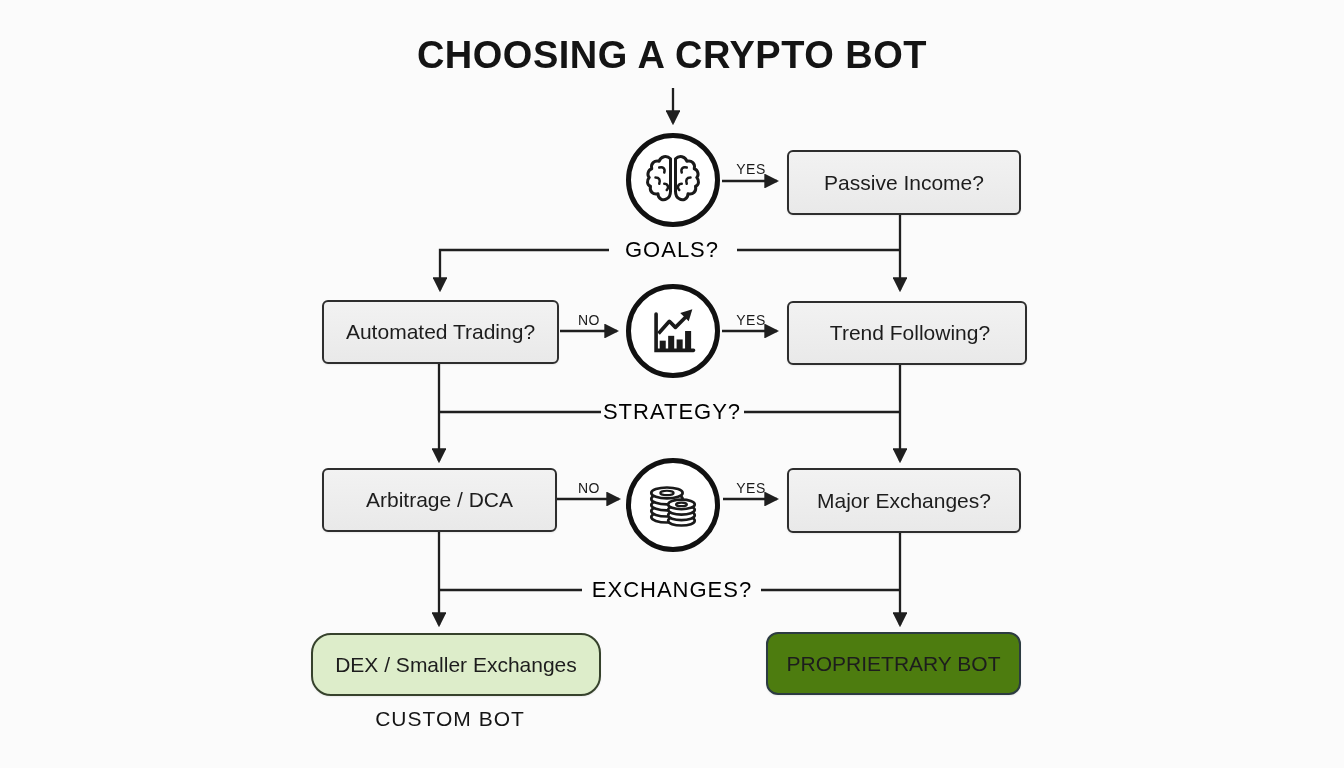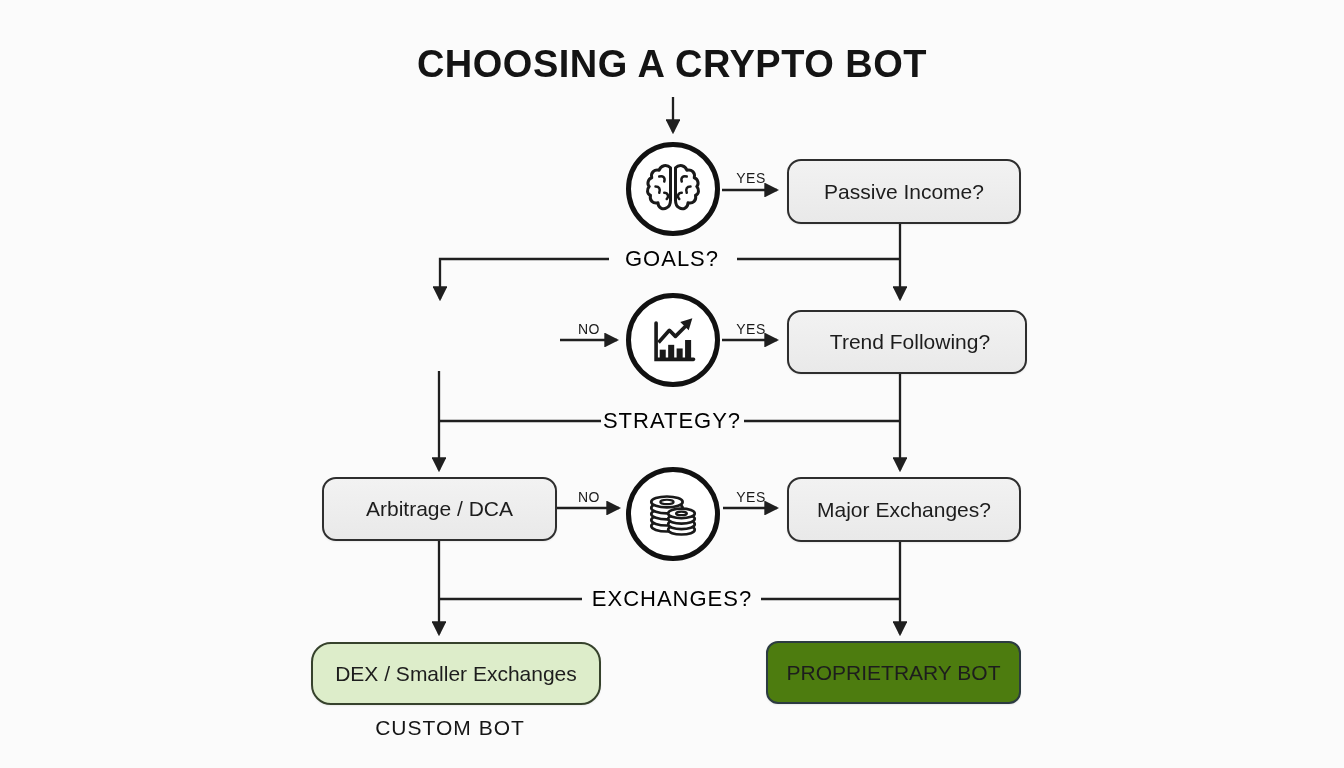--- a/index.html
+++ b/index.html
@@ -4,34 +4,34 @@
 <style>
   html,body{margin:0;padding:0;}
   body{
     width:1344px;height:768px;
     background:#fbfbfb;
     font-family:"Liberation Sans", sans-serif;
     color:#1c1c1c;
     overflow:hidden;
     position:relative;
   }
-  .stage{position:absolute;width:1344px;height:660px;top:9px;left:0;}
+  .stage{position:absolute;width:1344px;height:660px;top:0;left:0;}
   svg.wires{position:absolute;top:0;left:0;z-index:1;}
   .wire{stroke:#1f1f1f;stroke-width:2.3;fill:none;}
 
   .page-title{
     position:absolute;top:34px;left:0;width:100%;
     text-align:center;font-size:38px;font-weight:bold;
     letter-spacing:0.5px;color:#141414;z-index:2;
   }
 
   .box{
     position:absolute;z-index:2;
     display:flex;align-items:center;justify-content:center;
-    border:2px solid #2e2e2e;border-radius:14px;
+    border:2px solid #2e2e2e;border-radius:6px;
     background:linear-gradient(180deg,#f2f2f2,#e9e9e9);
     font-size:21px;color:#1d1d1d;
     box-shadow:0 1px 2px rgba(0,0,0,0.07);
     white-space:nowrap;
   }
   .box.outcome-green{border-color:#36422c;border-radius:20px;background:#ddedca;}
   .box.outcome-blue{border-color:#2c3b41;border-radius:12px;background:#c9e7f6;}
 
   .circle{
     position:absolute;z-index:2;width:94px;height:94px;
@@ -135,20 +135,23 @@
         <ellipse cx="31" cy="23.5" rx="11" ry="4"></ellipse>
         <ellipse cx="31" cy="23.5" rx="4.5" ry="1.5" fill="none" stroke-width="1.8"></ellipse>
       </g>
     </svg>
   </div>
 
   <div class="box" style="left:787px;top:150px;width:230px;height:61px;">
     <span>Passive Income?</span>
   </div>
 
+  <div class="box" style="left:322px;top:300px;width:233px;height:60px;">
+    <span>Automated Trading?</span>
+  </div>
 
   <div class="box" style="left:787px;top:301px;width:230px;height:60px;padding-left:6px;">
     <span>Trend Following?</span>
   </div>
 
   <div class="box" style="left:322px;top:468px;width:231px;height:60px;">
     <span>Arbitrage / DCA</span>
   </div>
 
   <div class="box" style="left:787px;top:468px;width:230px;height:61px;">

